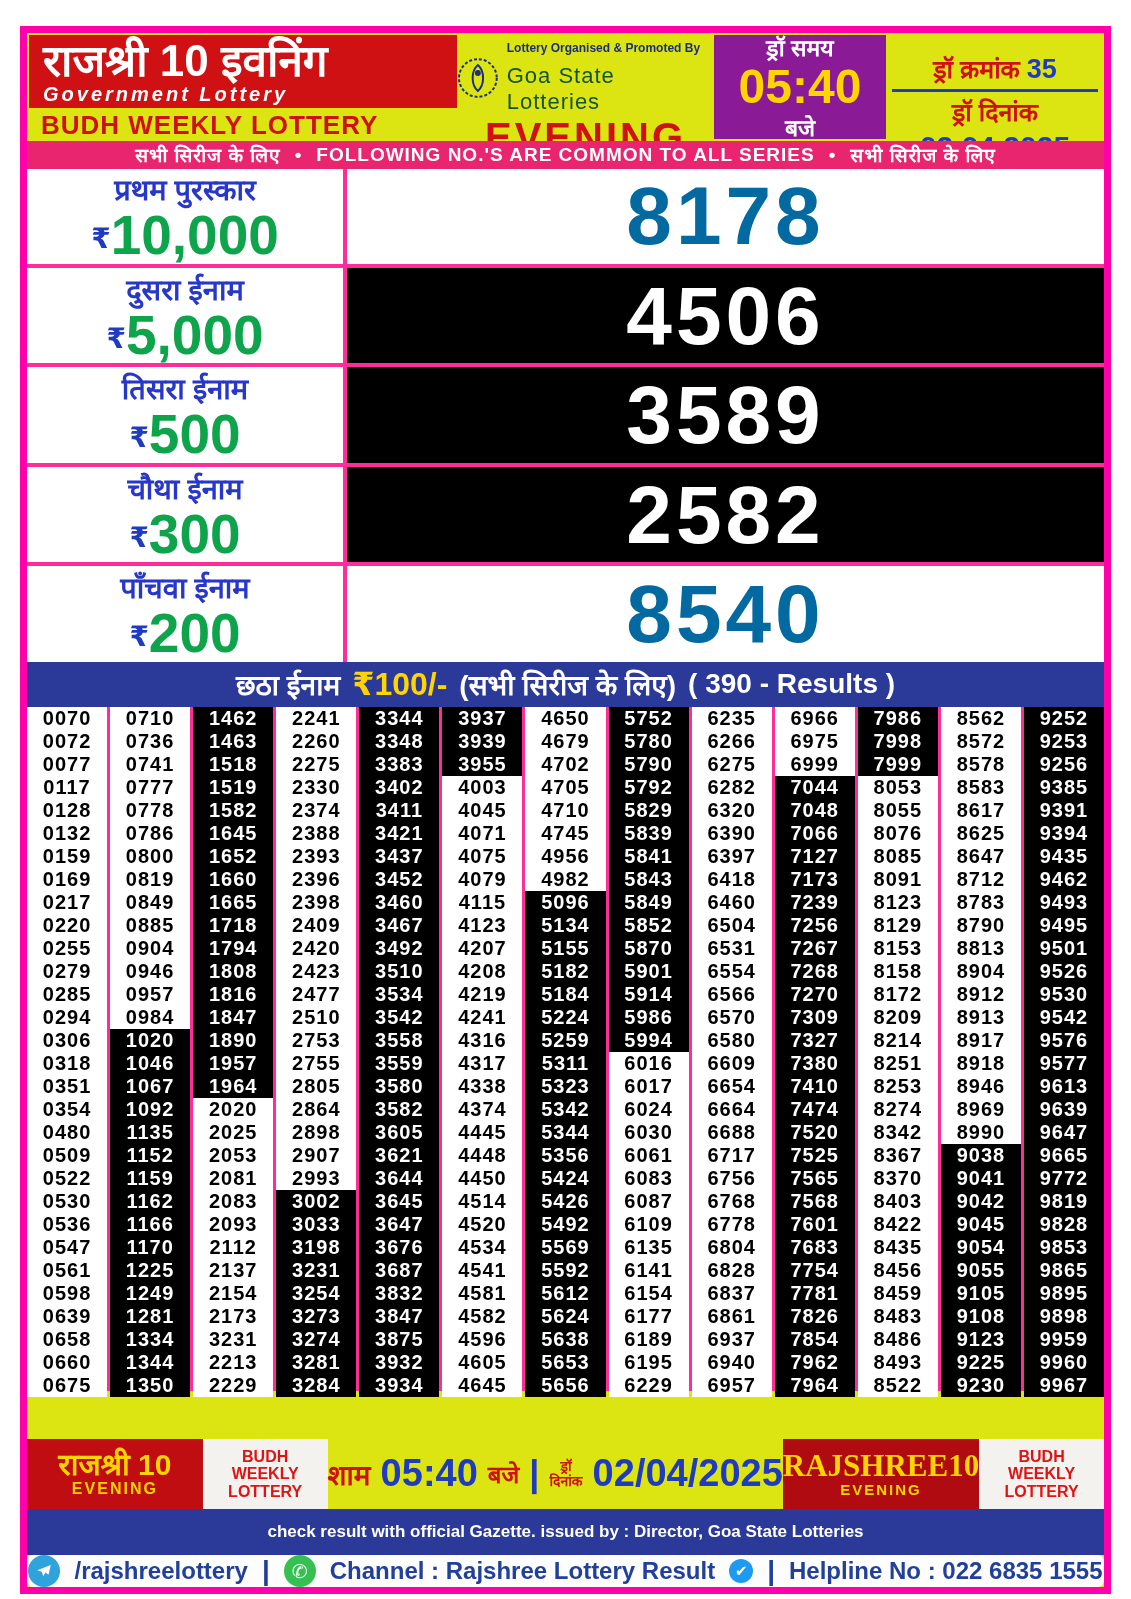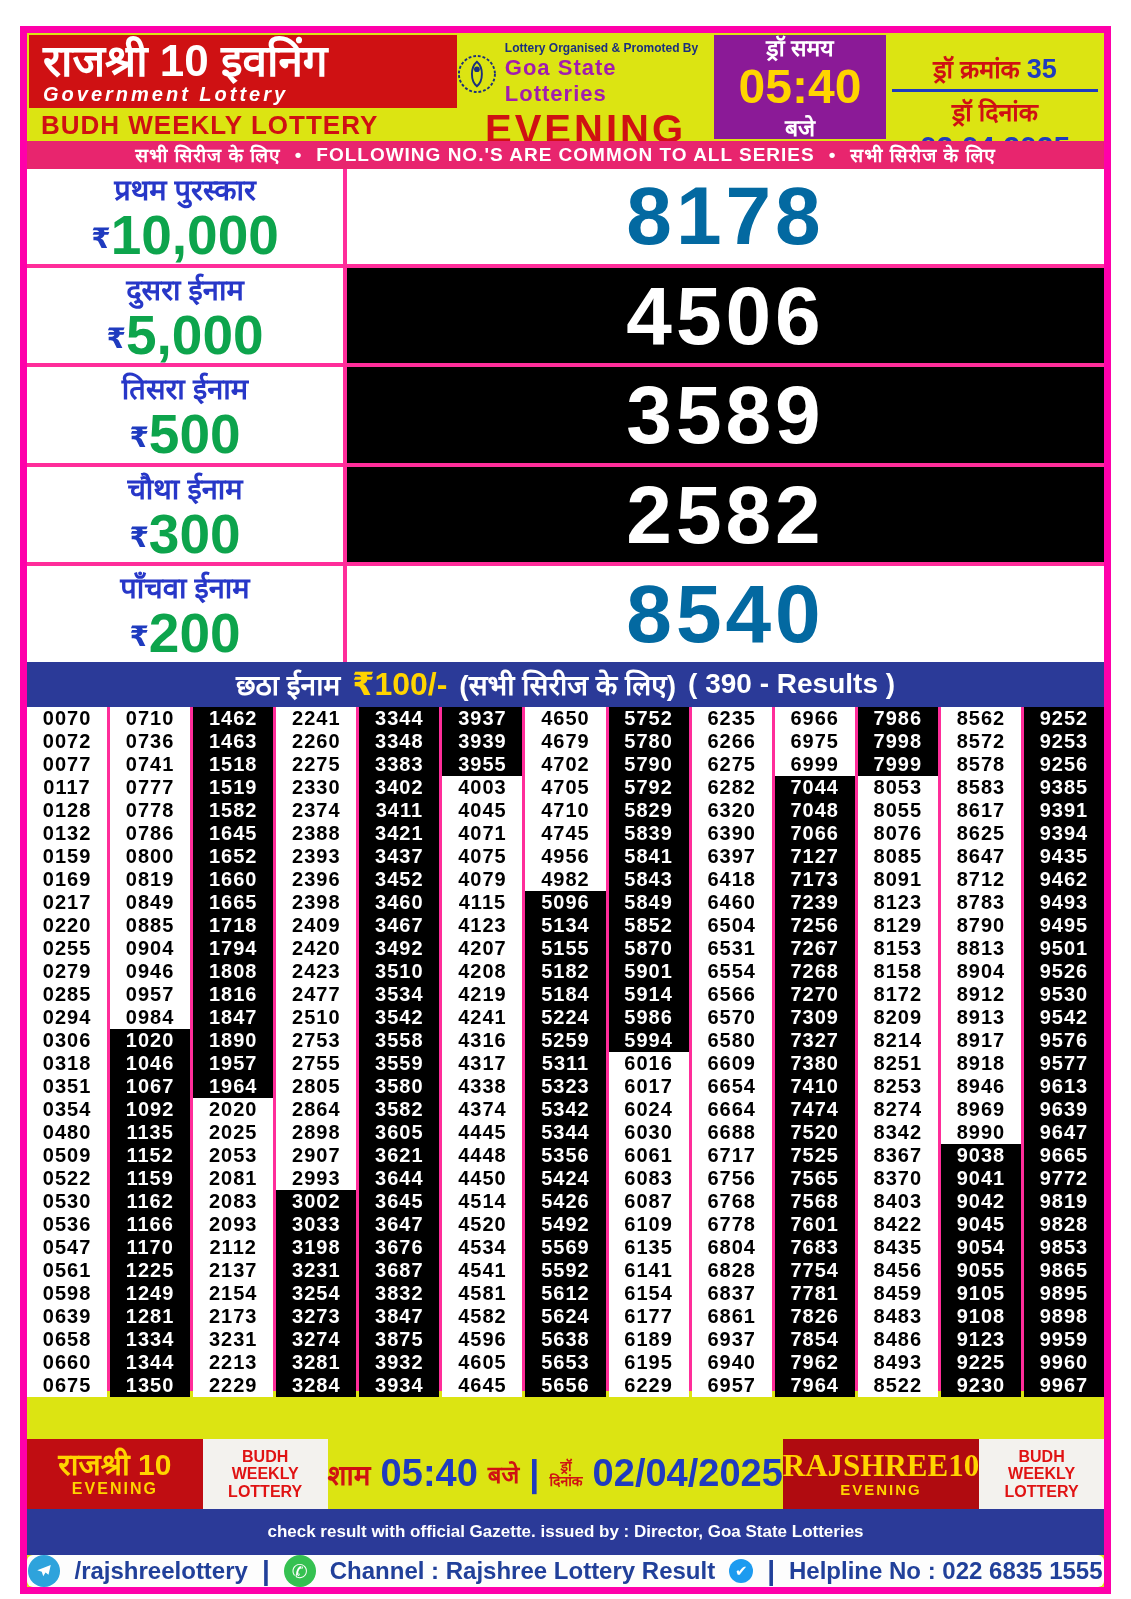--- a/index.html
+++ b/index.html
@@ -21,21 +21,21 @@
     flex: 1;
   }
   .redbox .title { font-size: 44px; font-weight: bold; line-height: 1.0; white-space: nowrap; }
   .redbox .subtitle { font-size: 20px; font-weight: bold; font-style: italic; letter-spacing: 3px; }
   .budh { color: #cf1113; font-weight: bold; font-size: 26px; padding: 2px 0 0 14px; letter-spacing: 1px; }
   .hdr-mid { flex: 1; display: flex; flex-direction: column; align-items: center; justify-content: space-between; padding: 8px 0 2px 0; border-radius: 25px; }
   .org-row { display: flex; align-items: center; gap: 8px; }
   .org-logo { width: 42px; height: 42px; }
   .org-txt { text-align: left; }
   .org-l1 { font-size: 12px; font-weight: bold; color: #1b2f7e; }
-  .org-l2 { font-size: 22px; font-weight: bold; color: #a21caf; letter-spacing: 1px; }
+  .org-l2 { font-size: 22px; font-weight: normal; color: #14532d; letter-spacing: 1px; margin-top: 8px; }
   .evening { font-size: 40px; font-weight: bold; color: #cf1113; letter-spacing: 3px; }
   .purplebox {
     width: 172px; background: #8b1a97; color: #fff; text-align: center;
     display: flex; flex-direction: column; justify-content: center; margin: 2px 0;
   }
   .purplebox .dt-label { font-size: 23px; font-weight: bold; }
   .purplebox .dt-time { font-size: 48px; font-weight: bold; color: #ffd400; line-height: 1.0; }
   .purplebox .dt-suffix { font-size: 23px; font-weight: bold; }
   .hdr-right { width: 218px; text-align: center; display: flex; flex-direction: column; justify-content: center; gap: 2px; padding: 0 6px; }
   .drawno { font-size: 25px; font-weight: bold; color: #cf1113; border-bottom: 3px solid #1f3bbf; padding-bottom: 4px; margin-top: 40px; }

